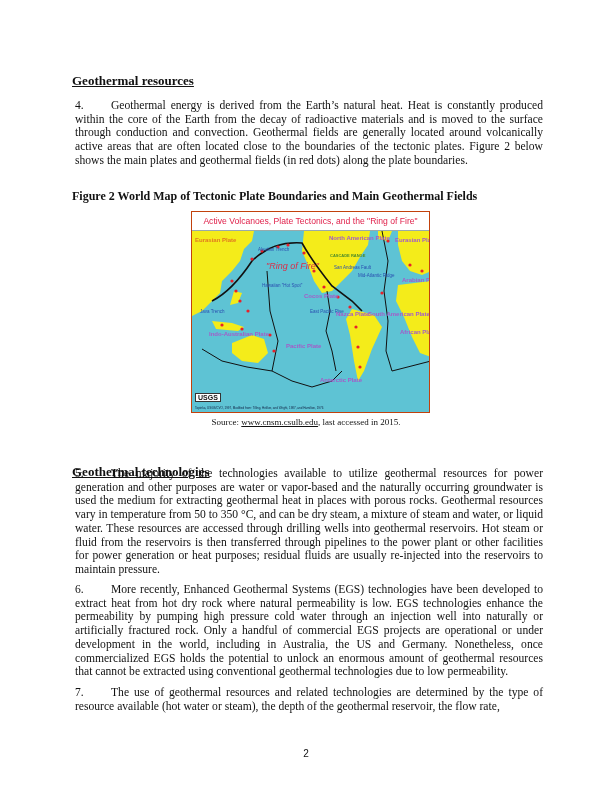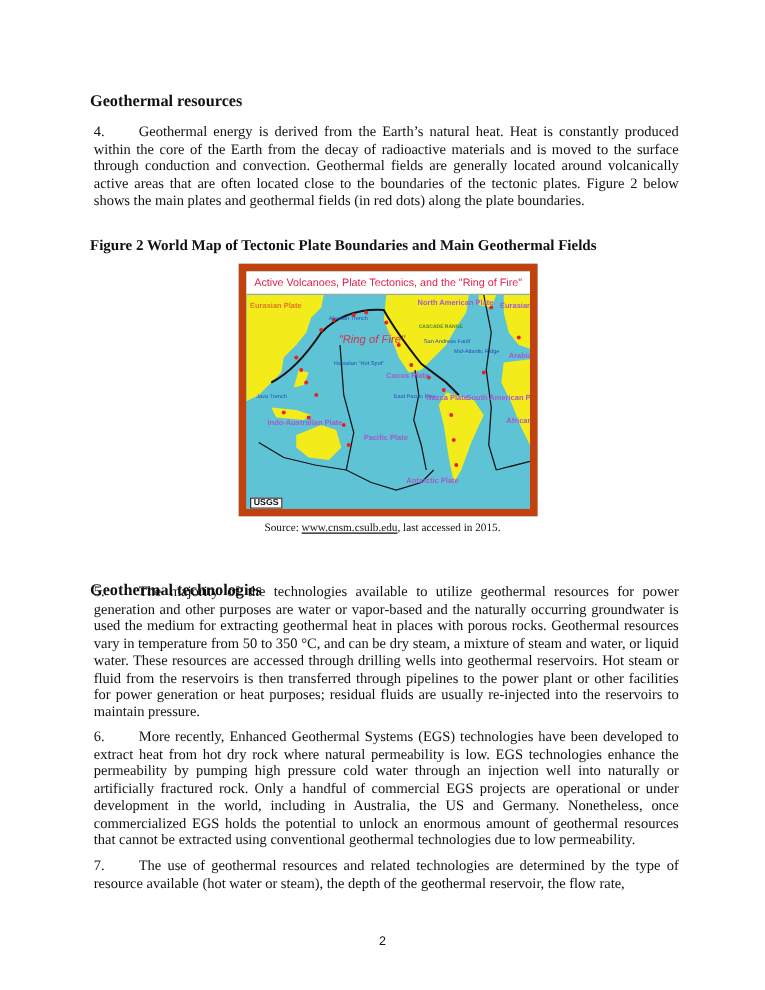--- a/index.html
+++ b/index.html
@@ -1,26 +1,26 @@
 <!DOCTYPE html>
 <html><head>
   <meta charset="utf-8">
   <style>
     html, body { margin: 0; padding: 0; background: #ffffff; }
     body { width: 612px; height: 792px; position: relative; overflow: hidden;
            font-family: "Liberation Serif", "DejaVu Serif", serif; color: #111; }
     .page { position: absolute; left: 72px; top: 0; width: 468px; }
-    h2 { font-size: 13px; font-weight: bold; margin: 0; position: absolute; left: 0; }
+    h2 { font-size: 13px; font-weight: bold; margin: 0; position: absolute; left: 0; text-decoration: underline; }
     .para { position: absolute; left: 0; width: 468px; font-size: 11.6px; line-height: 13.7px;
             text-align: justify; margin: 3px; }
     .para .num { display: inline-block; width: 36px; }
     .fig-title { position: absolute; left: 0; width: 468px; text-align: left; font-weight: bold;
                  font-size: 12px; }
     .map { position: absolute; left: 119px; top: 211px; width: 239px; height: 202px;
-           border: 6px solid #c2410c; box-sizing: border-box; overflow: hidden; background: #5ec3d4; }
+           border: 1px solid #c2410c; box-sizing: border-box; overflow: hidden; background: #5ec3d4; }
     .map-head { height: 18px; background: #fff; border-bottom: 1px solid #9aa; text-align: center;
                 font-family: "Liberation Sans", sans-serif; color: #e0204a; font-size: 8.6px; line-height: 18px; }
     .map-body { position: absolute; top: 19px; left: 0; width: 239px; height: 183px; }
     .lbl { position: absolute; font-family: "Liberation Sans", sans-serif; font-weight: bold;
            font-size: 6px; color: #a45cc8; white-space: nowrap; }
     .lbl.orange { color: #e07a20; }
     .lbl.blue { color: #2a4fb0; font-weight: normal; font-size: 4.5px; }
     .lbl.green { color: #4a8a2a; font-size: 4px; }
     .ring { position: absolute; font-family: "Liberation Sans", sans-serif; font-style: italic;
             color: #d8304a; font-size: 9px; }

